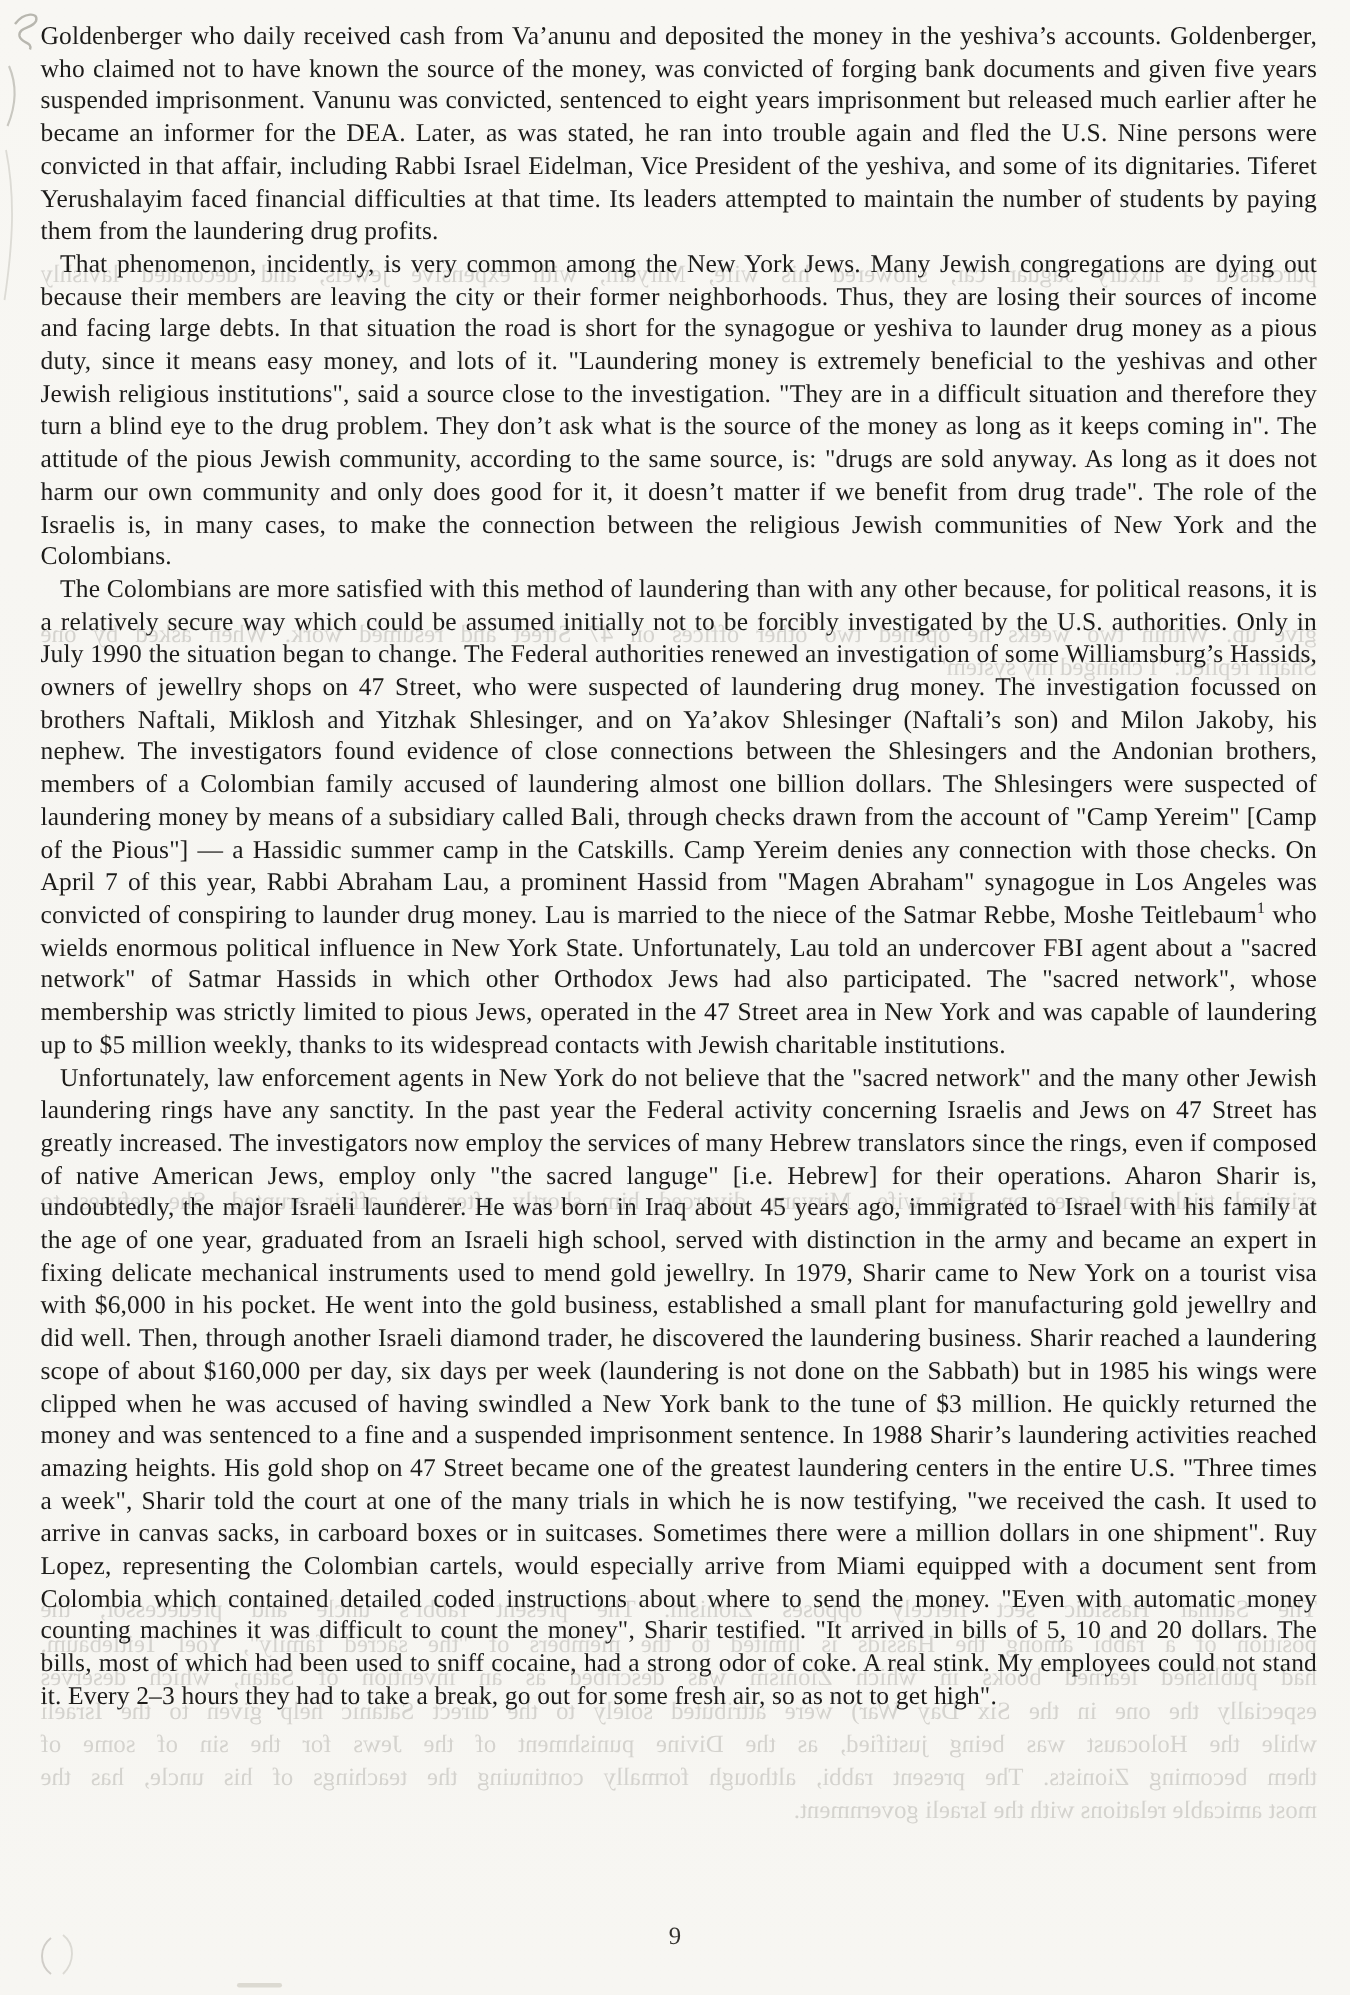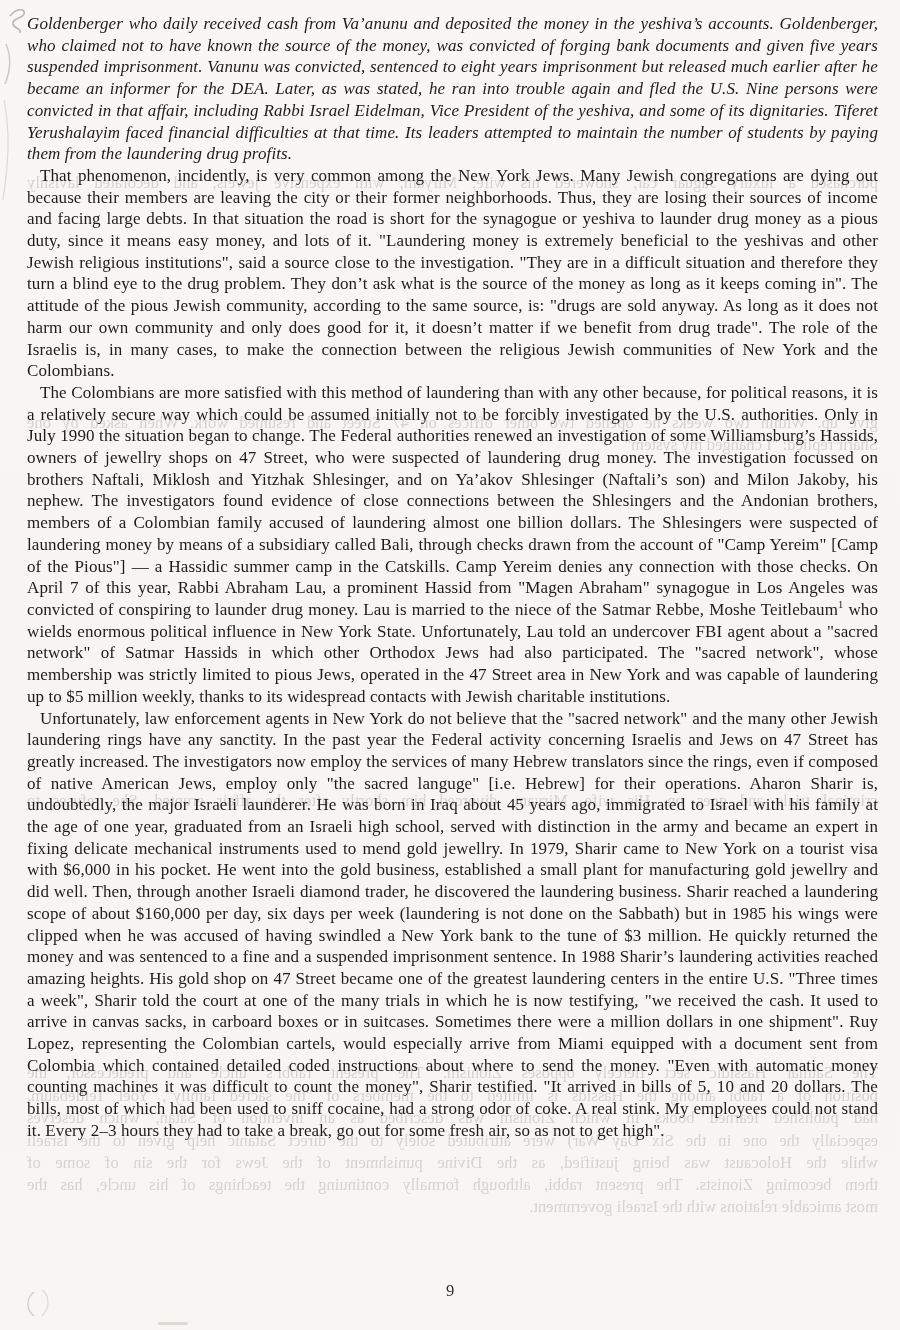--- a/index.html
+++ b/index.html
@@ -19,21 +19,21 @@
     position: relative;
     z-index: 2;
     margin: 13px 22px 0 27px;
     color: #1d1c1a;
     font-size: 17px;
     line-height: 21.7px;
     text-align: justify;
     letter-spacing: 0.1px;
   }
   .para { margin: 0; text-indent: 13px; }
-  .para.first { text-indent: 0; font-style: italic; }
+  .para.first { text-indent: 0; }
   sup.fn { font-size: 10.5px; line-height: 0; vertical-align: super; }
   .page-number {
     position: absolute;
     top: 1281px; left: 0; width: 100%;
     text-align: center;
     z-index: 2;
     color: #34322e;
     font-size: 16.5px;
   }
   

